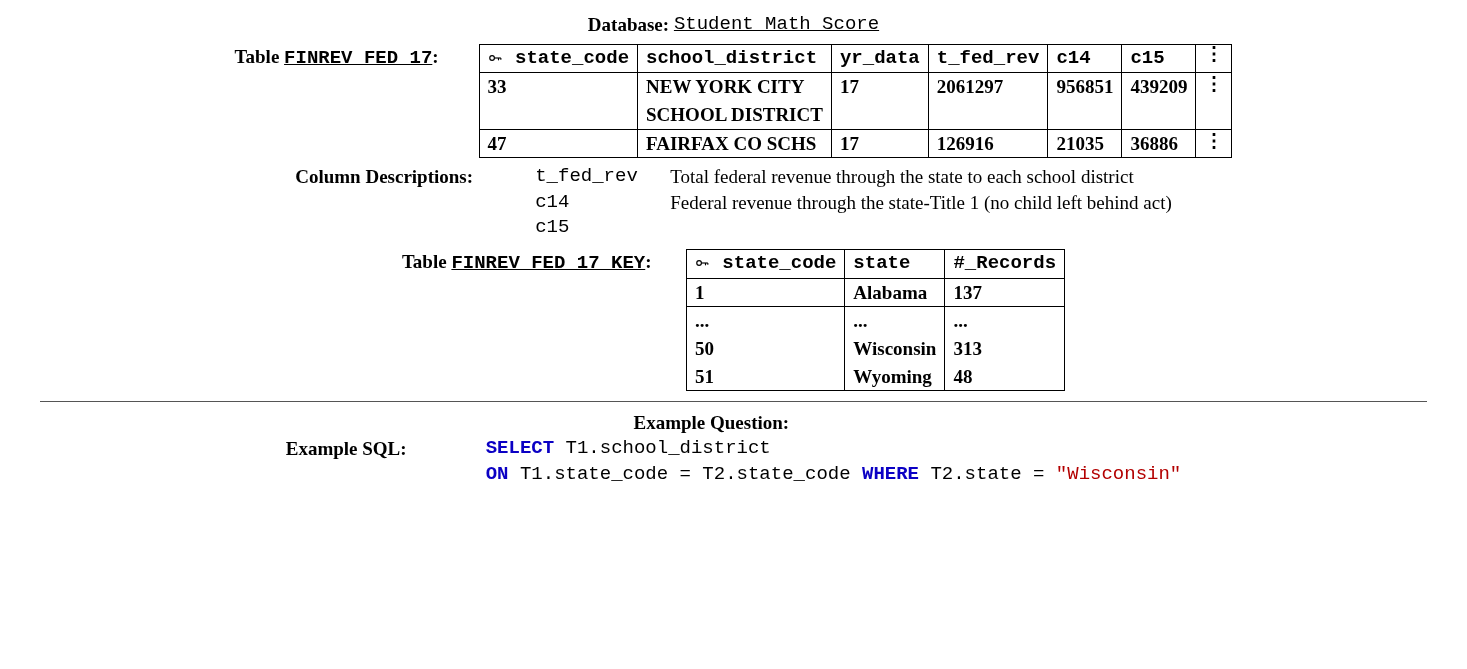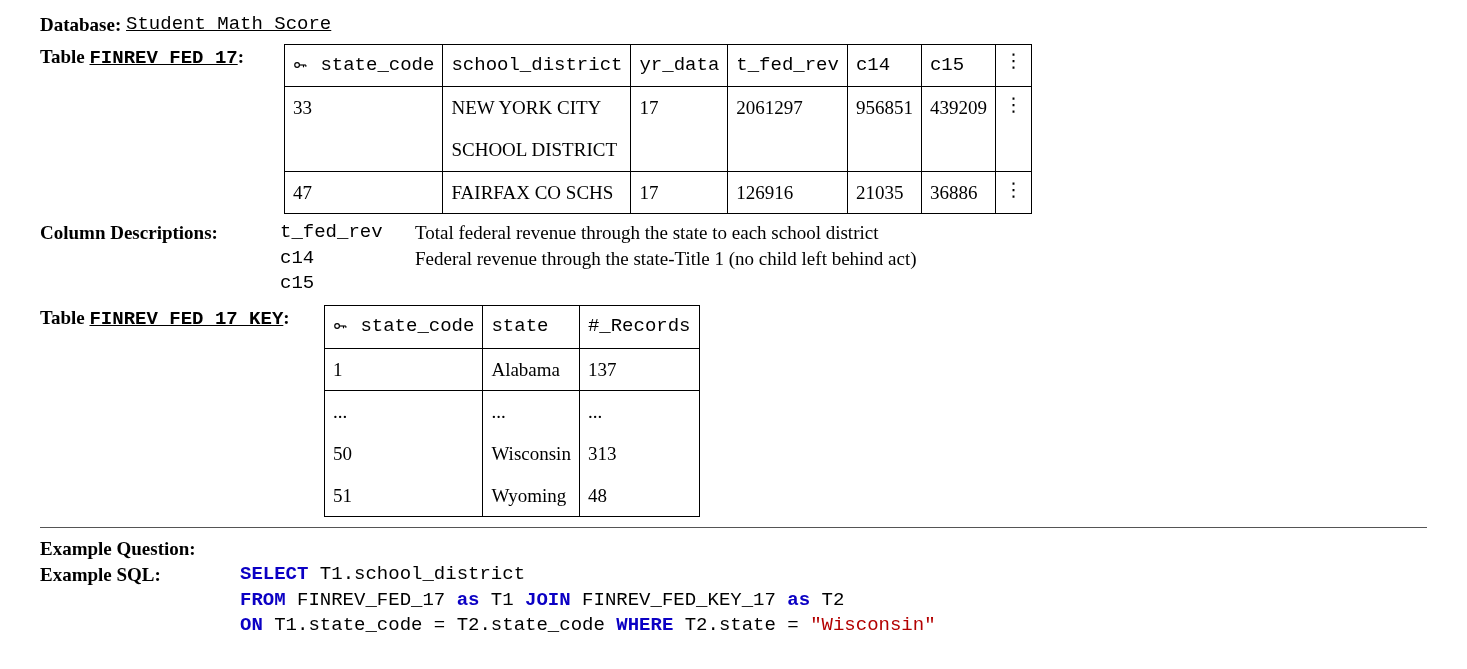--- a/index.html
+++ b/index.html
@@ -9,32 +9,32 @@
     background: #fff;
     margin: 0;
     padding: 12px 40px;
     width: 1467px;
     box-sizing: border-box;
     line-height: 1.35;
   }
   .mono { font-family: "Courier New", Courier, monospace; text-decoration: underline; }
   .bold { font-weight: bold; }
   .italic { font-style: italic; }
-  .row { display: flex; align-items: flex-start; margin-bottom: 6px; }
+  .row { display: flex; align-items: flex-start; margin-bottom: 6px; justify-content: center; }
   .label-col { min-width: 240px; }
   .label-col2 { min-width: 280px; }
   table.data {
     border-collapse: collapse;
     margin-left: 4px;
   }
   table.data td, table.data th {
     border: 1px solid #000;
-    padding: 8px 8px;
+    padding: 1px 8px;
     text-align: left;
-    font-weight: normal;
+    font-weight: bold;
     vertical-align: top;
   }
   table.data th { font-family: "Courier New", Courier, monospace; }
   .key-icon {
     display: inline-block;
     width: 16px;
     vertical-align: middle;
   }
   .key-icon svg { display: block; }
   .vdots {
@@ -181,16 +181,15 @@
 <hr class="sep">
 
 <div class="row" style="margin-bottom:0">
   <div style="min-width:200px" class="bold">Example Question:</div>
 </div>
 
 <div class="row">
   <div style="min-width:200px" class="bold">Example SQL:</div>
   <div>
     <div class="sql-line"><span class="sql-kw">SELECT</span><span class="sql-id"> T1.school_district</span></div>
-    <div class="sql-line"><span class="sql-kw">FROM</span><span class="sql-id"> FINREV_FED_17 </span><span class="sql-kw">as</span><span class="sql-id"> T1 </span><span class="sql-kw">JOIN</span><span class="sql-id"> FINREV_FED_KEY_17 </span><span class="sql-kw">as</span><span class="sql-id"> T2</span></div>
     <div class="sql-line"><span class="sql-kw">ON</span><span class="sql-id"> T1.state_code = T2.state_code </span><span class="sql-kw">WHERE</span><span class="sql-id"> T2.state = </span><span class="sql-str">"Wisconsin"</span></div>
   </div>
 </div>
 
 </body></html>

